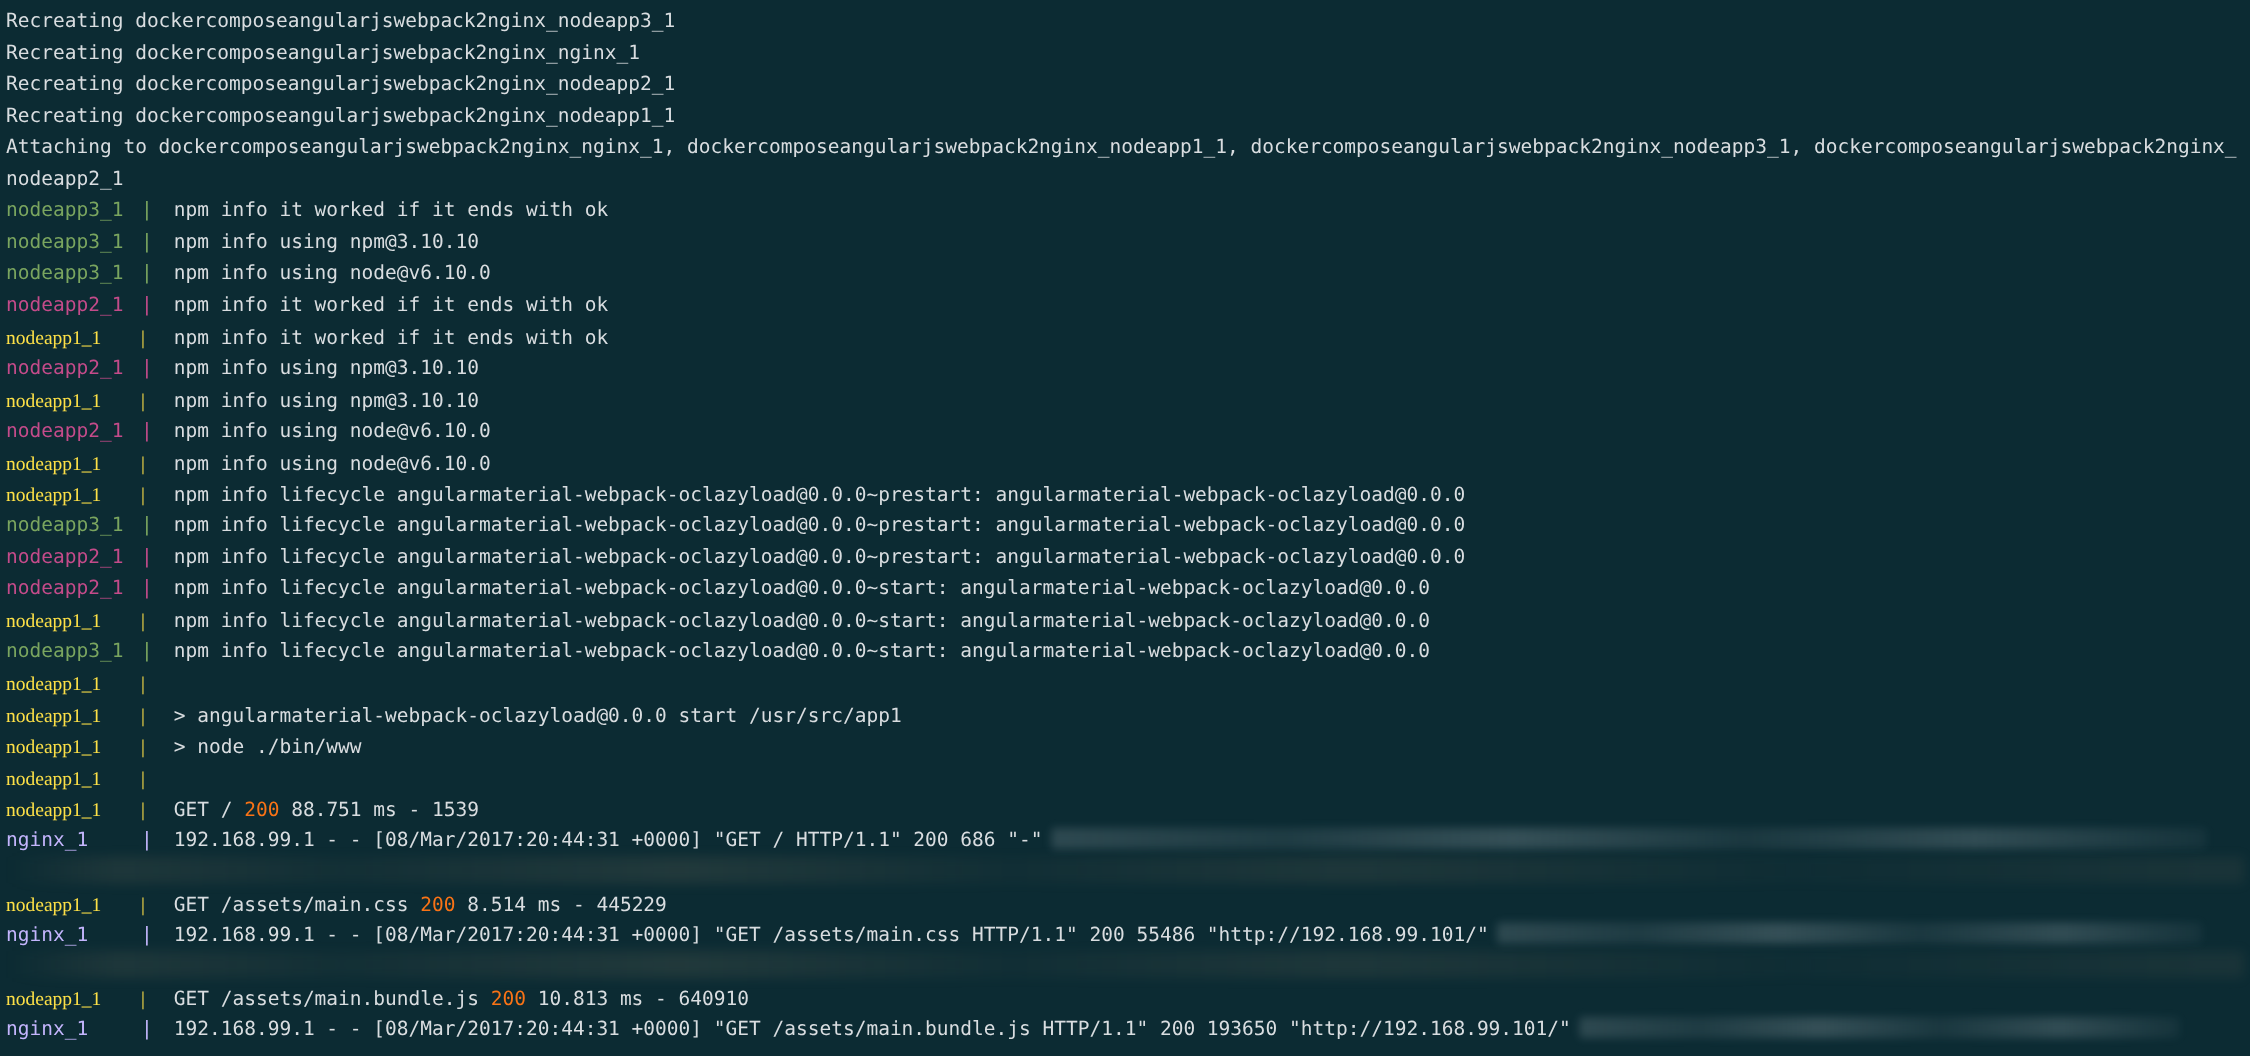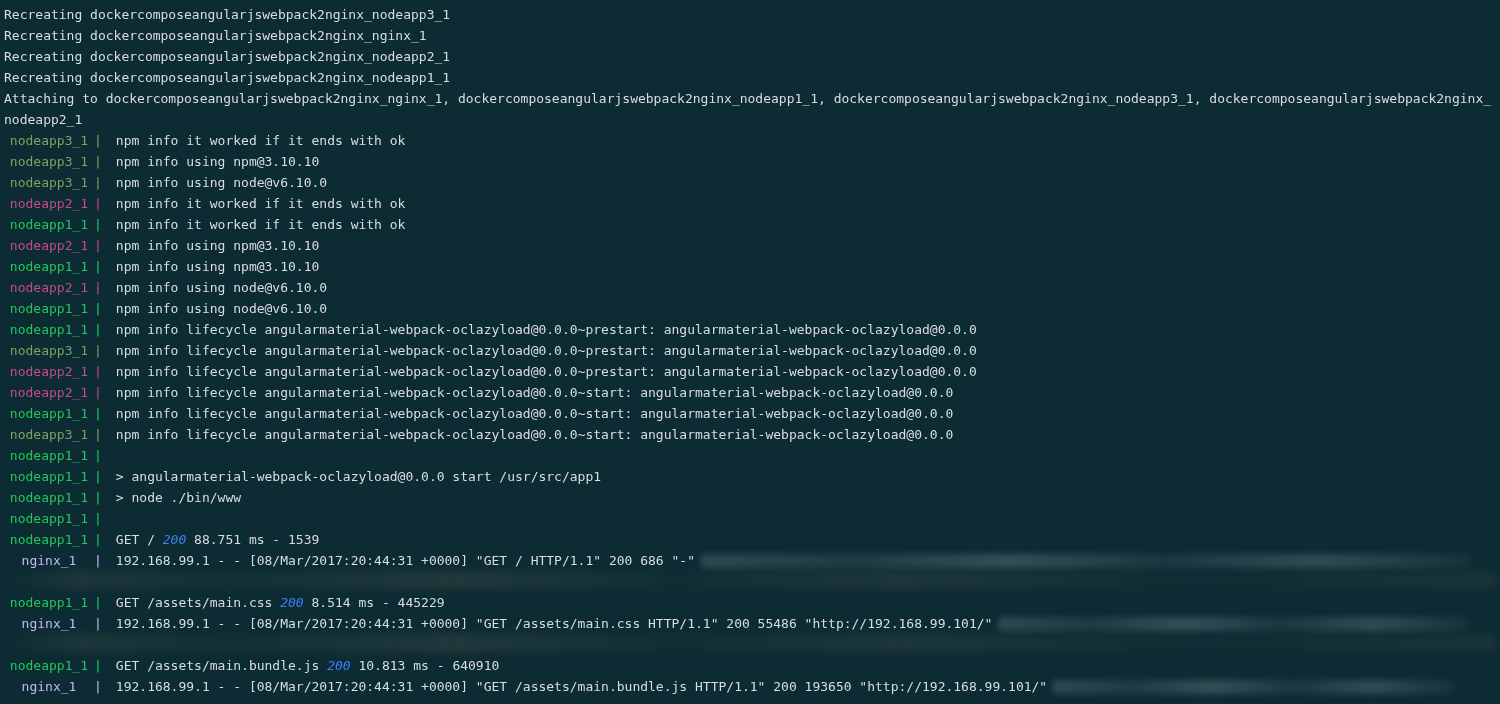--- a/index.html
+++ b/index.html
@@ -19,33 +19,32 @@
     white-space: pre;
     position: relative;
   }
   .row {
     display: block;
     height: 21px;
   }
   .src {
     display: inline-block;
     width: 90px;
-    text-align: center;
   }
   .pipe {
     display: inline-block;
     width: 14px;
     text-align: left;
   }
   .msg { color: #d9dde0; }
   .c-green   { color: #7aa55f; }
   .c-magenta { color: #c44b8a; }
-  .c-yellow  { color: #22c55e; }
+  .c-yellow  { color: #fde047; font-family: Liberation Serif, serif; }
   .c-cyan    { color: #c4b5fd; }
-  .status-green { color: #3b82f6; font-style: italic; }
+  .status-green { color: #f97316; }
 
   
   .blur {
     display: inline-block;
     height: 14px;
     vertical-align: middle;
     margin-left: 6px;
     margin-top: -2px;
     background: linear-gradient(90deg,
       rgba(200,210,215,0.18) 0%,

